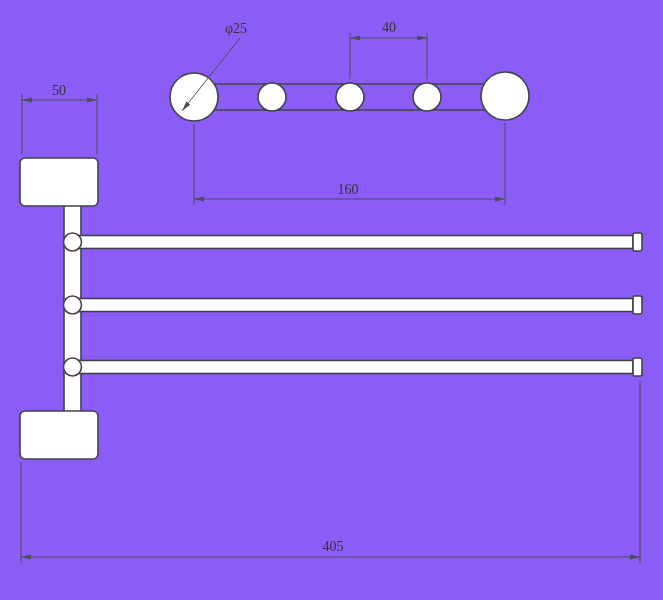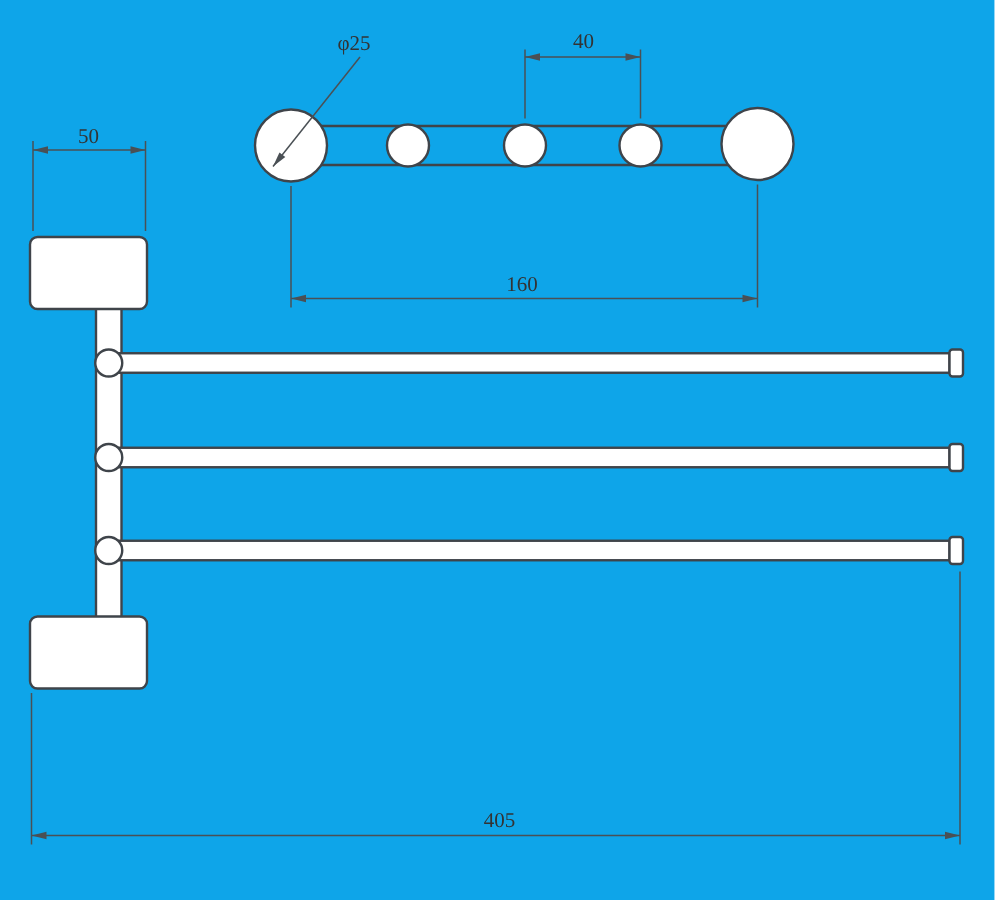--- a/index.html
+++ b/index.html
@@ -4,21 +4,21 @@
 <style>
   html, body {
     margin: 0;
     padding: 0;
     background: #ffffff;
   }
   .canvas {
     position: relative;
     width: 663px;
     height: 600px;
-    background: #0ea5e9;
+    background: #8b5cf6;
     overflow: hidden;
     font-family: "Liberation Serif", serif;
   }
   svg { display: block; }
   .obj  { stroke: #3f444a; stroke-width: 1.6; fill: none; }
   .objf { stroke: #3f444a; stroke-width: 1.6; fill: #ffffff; }
   .dim  { stroke: #4a5055; stroke-width: 1; fill: none; }
   .arr  { fill: #4a5055; stroke: none; }
   text {
     fill: #333333;

